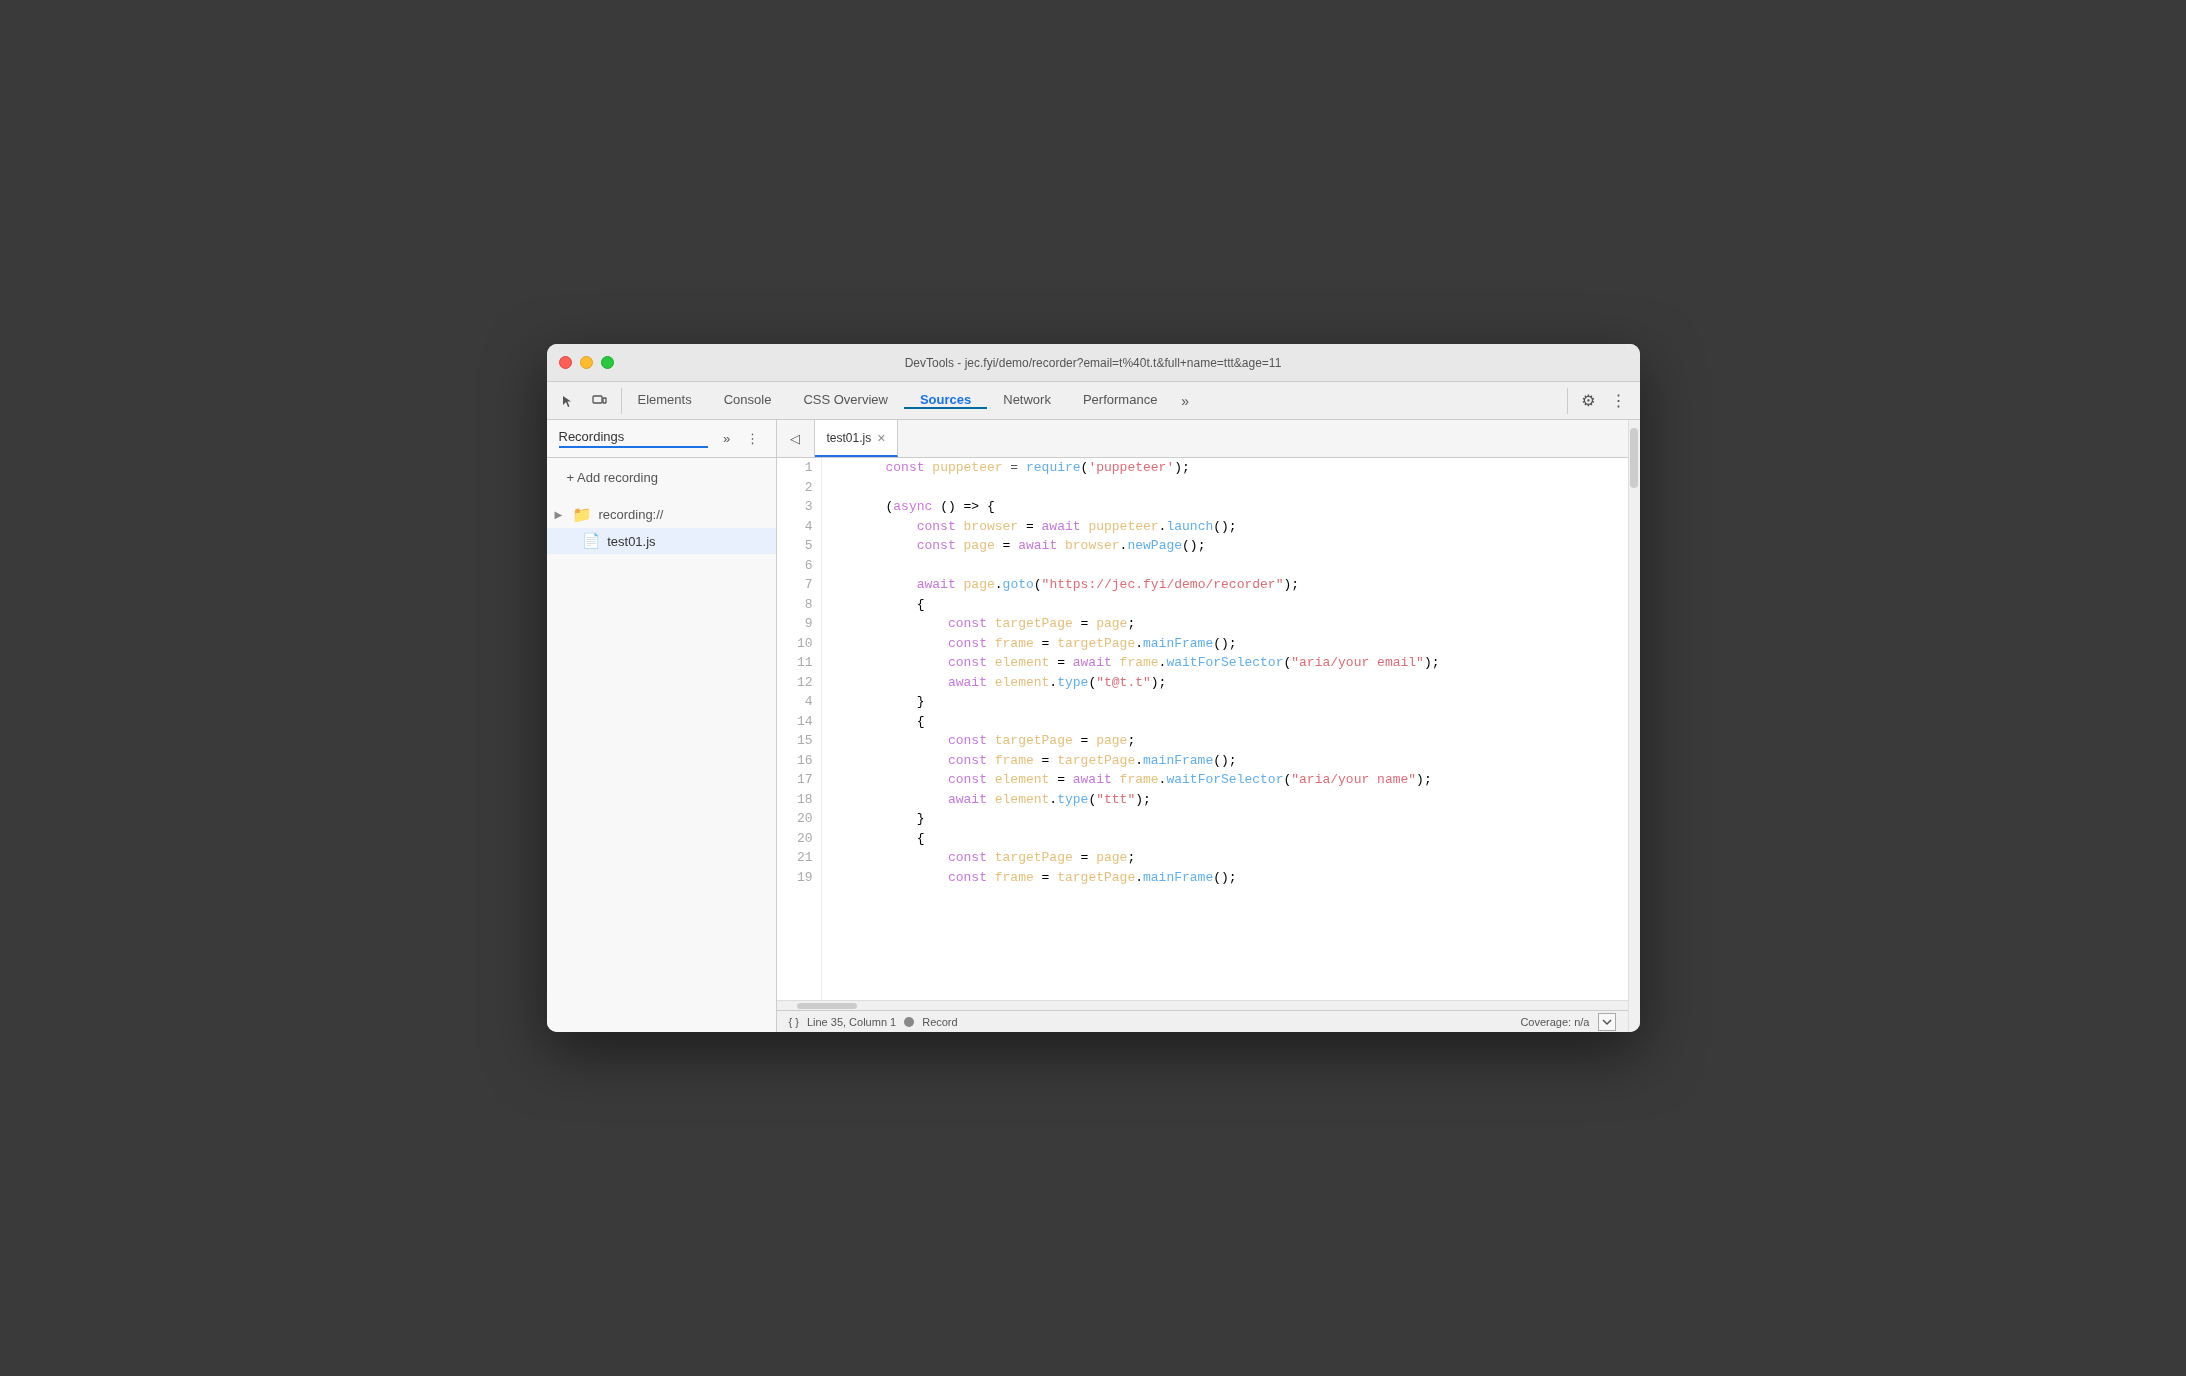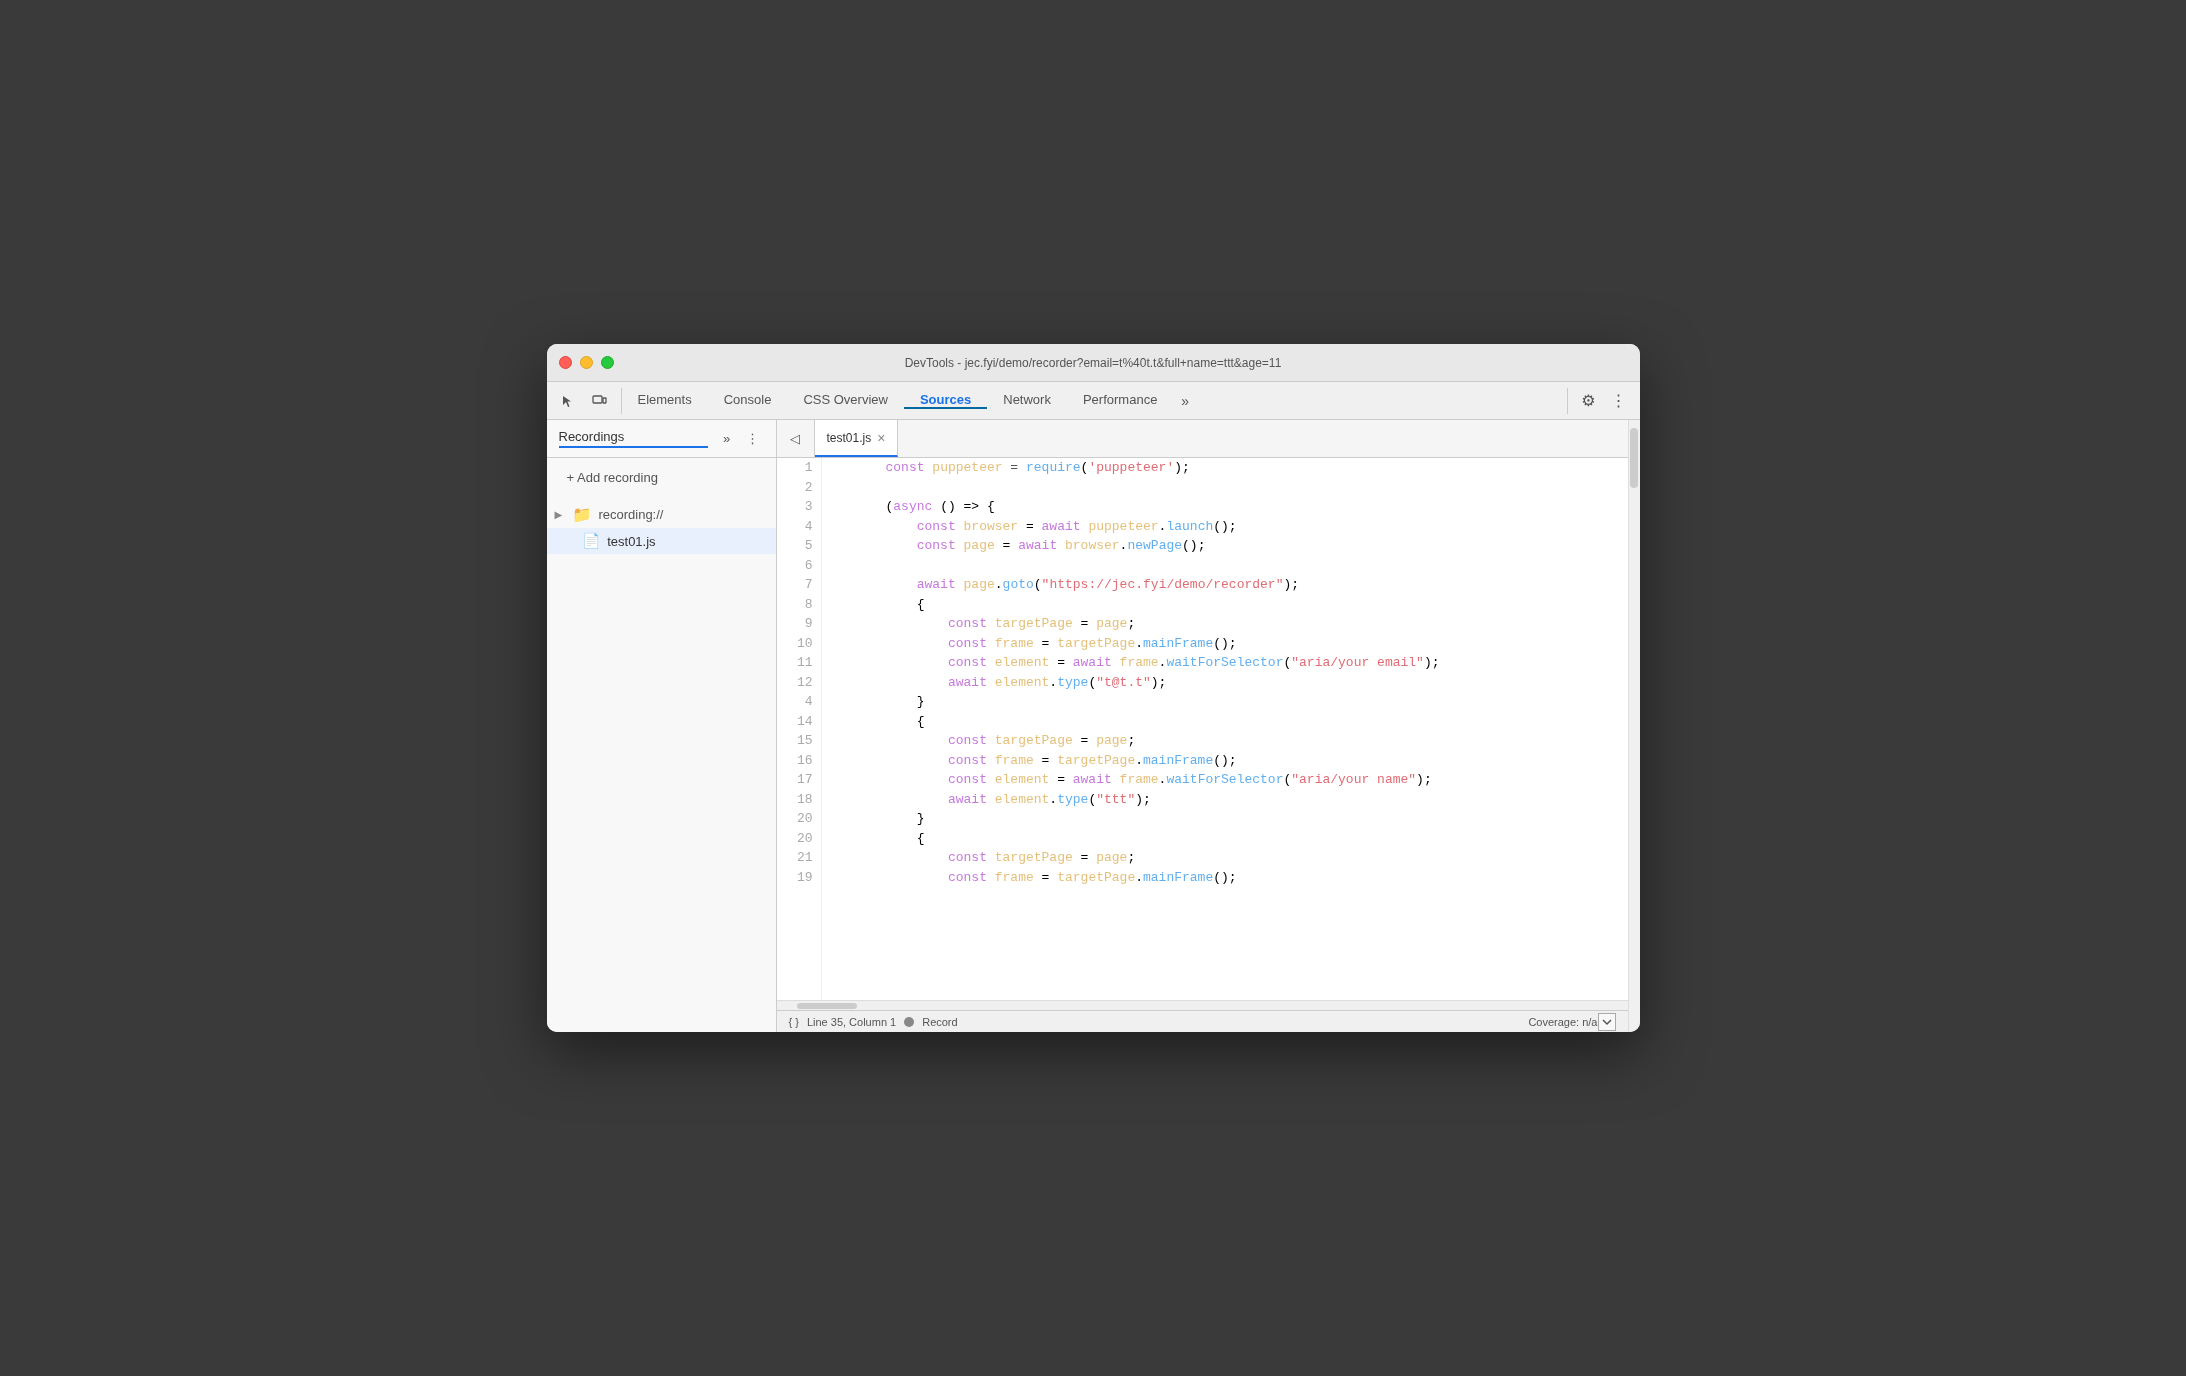--- a/index.html
+++ b/index.html
@@ -345,20 +345,21 @@
     .status-left {
       display: flex;
       align-items: center;
       gap: 8px;
     }
 
     .status-right {
       margin-left: auto;
       display: flex;
       align-items: center;
+      gap: 8px;
     }
 
     .record-dot {
       width: 10px;
       height: 10px;
       border-radius: 50%;
       background: #888;
       display: inline-block;
     }
 

